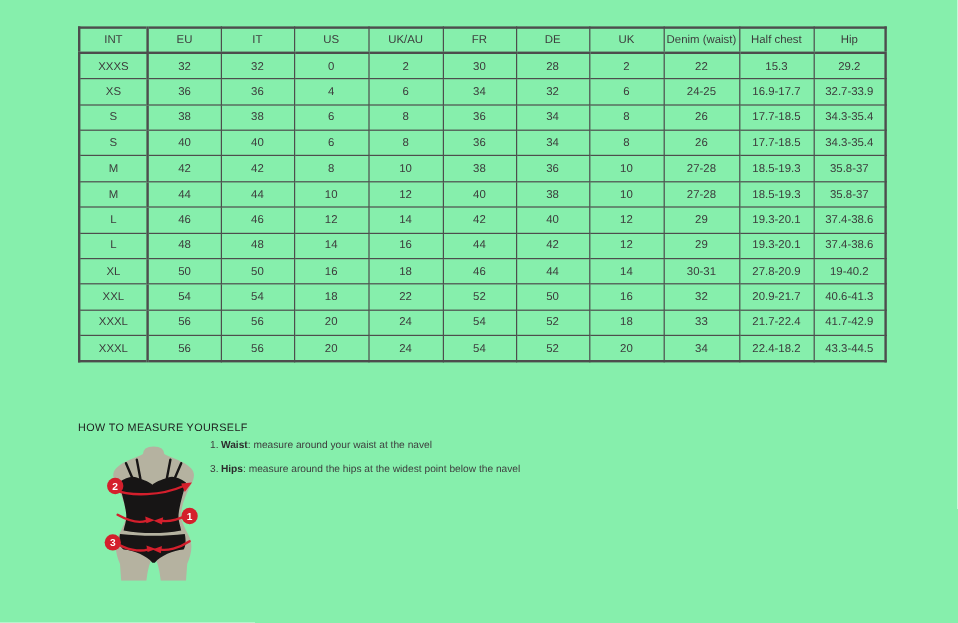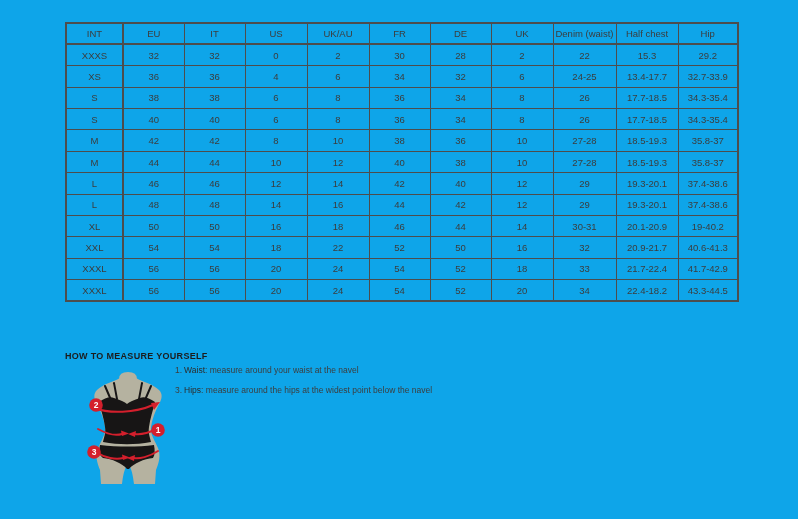--- a/index.html
+++ b/index.html
@@ -3,21 +3,21 @@
 <meta charset="utf-8">
 <style>
   * { margin: 0; padding: 0; box-sizing: border-box; }
   html, body {
     width: 798px; height: 519px;
     background: #ffffff;
     font-family: "Liberation Sans", sans-serif;
     overflow: hidden;
     position: relative;
   }
-  .page { position: relative; width: 798px; height: 519px; background: #0ea5e9; }
+  .page { position: relative; width: 798px; height: 519px; background: #86efac; }
 
   
   table.size-table {
     position: absolute;
     left: 65px; top: 22px;
     width: 672px;
     border-collapse: collapse;
     table-layout: fixed;
     border: 2px solid #4d4d4d;
   }
@@ -34,38 +34,38 @@
     overflow: hidden;
   }
   .size-table thead th { border-bottom-width: 2px; }
   .size-table th:first-child, .size-table td:first-child { border-right-width: 2px; }
 
   
   .measure-title {
     position: absolute;
     left: 65px; top: 351px;
     font-size: 9px;
-    font-weight: bold;
+    font-weight: normal;
     letter-spacing: 0.3px;
     color: #1c1c1c;
   }
   .steps {
     position: absolute;
     left: 175px; top: 366px;
     width: 420px;
   }
   .step {
     font-size: 8.5px;
     line-height: 9px;
     color: #3d3d3d;
     margin-bottom: 10.5px;
     white-space: nowrap;
   }
   .step .num { margin-right: 2px; }
-  .step .lbl { font-weight: normal; color: #2c2c2c; }
+  .step .lbl { font-weight: bold; color: #2c2c2c; }
 
   .figure-wrap {
     position: absolute;
     left: 83px; top: 371px;
     width: 90px; height: 113px;
   }
   svg text.badge-num {
     font-family: "Liberation Sans", sans-serif;
     font-size: 8.5px;
     font-weight: bold;
@@ -124,21 +124,21 @@
         <tr>
           <td>XS</td>
           <td>36</td>
           <td>36</td>
           <td>4</td>
           <td>6</td>
           <td>34</td>
           <td>32</td>
           <td>6</td>
           <td>24-25</td>
-          <td>13.4-17.7</td>
+          <td>16.9-17.7</td>
           <td>32.7-33.9</td>
         </tr>
         <tr>
           <td>S</td>
           <td>38</td>
           <td>38</td>
           <td>6</td>
           <td>8</td>
           <td>36</td>
           <td>34</td>
@@ -215,21 +215,21 @@
         <tr>
           <td>XL</td>
           <td>50</td>
           <td>50</td>
           <td>16</td>
           <td>18</td>
           <td>46</td>
           <td>44</td>
           <td>14</td>
           <td>30-31</td>
-          <td>20.1-20.9</td>
+          <td>27.8-20.9</td>
           <td>19-40.2</td>
         </tr>
         <tr>
           <td>XXL</td>
           <td>54</td>
           <td>54</td>
           <td>18</td>
           <td>22</td>
           <td>52</td>
           <td>50</td>

